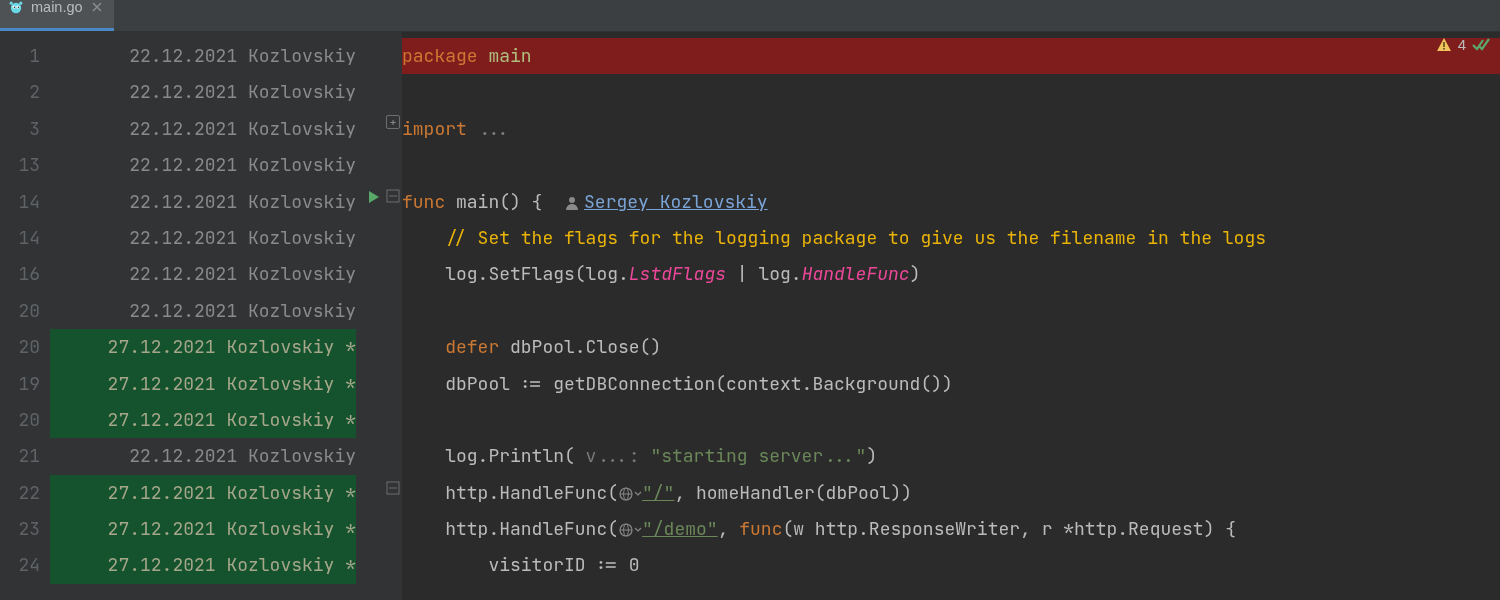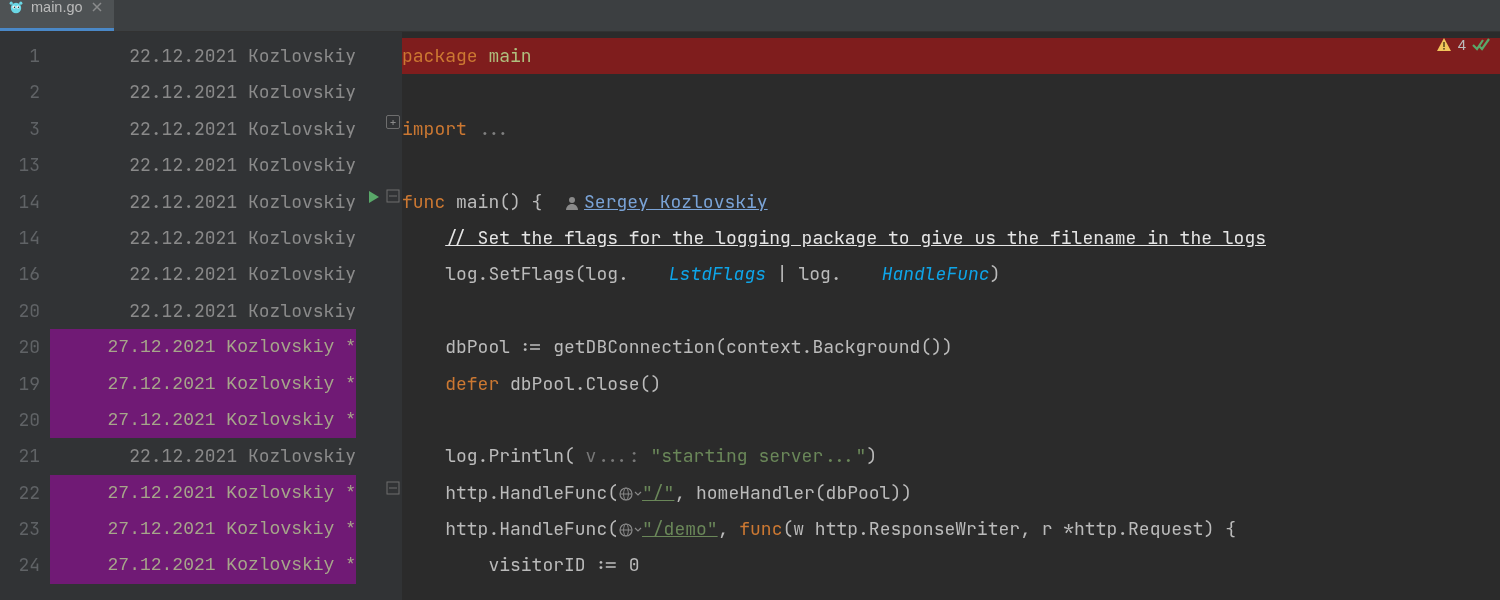--- a/index.html
+++ b/index.html
@@ -5,35 +5,35 @@
   * { margin:0; padding:0; box-sizing:border-box; }
   html,body { width:1500px; height:600px; background:#2b2b2b; font-family:"JetBrains Mono","Consolas","Menlo",monospace; font-size:18px; color:#bbbbbb; overflow:hidden; }
   .tabbar { height:32px; background:#3c3f41; display:flex; align-items:flex-end; border-bottom:1px solid #323232; }
   .tab { height:45px; display:flex; align-items:center; gap:7px; padding:0 10px 0 8px; background:#4e5254; color:#bbbbbb; font-size:14.5px; border-bottom:3px solid #4a88c7; border-top-left-radius:3px; border-top-right-radius:3px; font-family:"Segoe UI",Arial,sans-serif; }
   .tab .close { width:14px; height:14px; opacity:.55; }
   .editor { display:flex; height:568px; }
   .gutter { background:#313335; padding-top:6px; min-width:356px; }
   .grow { display:flex; height:36.4px; }
   .lnum { width:50px; text-align:right; color:#606366; padding-right:10px; line-height:36.4px; font-size:18px; }
   .ann { flex:1; line-height:36.4px; padding-left:4px; color:#8a8a8a; white-space:nowrap;text-align:right; }
-  .ann.mod { background:#701a75; color:#a6a68a;font-family:Liberation Mono, monospace; }
+  .ann.mod { background:#14532d; color:#a6a68a; }
   .ggap { width:46px; background:#313335; padding-top:6px; position:relative; }
   .run-icon { position:absolute; left:10px; }
   .fold-plus { position:absolute; right:2px; width:14px; height:14px; border:1px solid #6e6e6e; color:#8a8a8a; font-size:11px; line-height:12px; text-align:center; border-radius:2px; }
   .fold-minus { position:absolute; right:2px; width:14px; height:14px; color:#6e6e6e; }
   .codecol { flex:1; padding-top:6px; position:relative; overflow:hidden; }
   .cline { height:36.4px; line-height:36.4px; white-space:pre; }
   .cline.cur { background:#7f1d1d; }
   .kw { color:#cc7832; }
   .pkg { color:#afbf7e; }
   .ident { color:#bbbbbb; }
   .dots { color:#808080; }
-  .comment { color:#e5e5e5;text-decoration:underline; }
+  .comment { color:#eab308; }
   .fn { color:#bbbbbb; }
-  .mut { color:#0ea5e9; font-style:italic;margin-left:40px; }
+  .mut { color:#ec4899; font-style:italic; }
   .str { color:#6a8759; }
   .strul { color:#6a8759; text-decoration:underline; }
   .paramlbl { color:#787878; }
   .usages { color:#7aa3d6; text-decoration:underline;text-align:center; }
   .person-icon { display:inline-block; vertical-align:middle; margin-right:4px; }
   .globe-icon { display:inline-block; vertical-align:middle; }
   .insp { position:absolute; top:4px; right:10px; display:flex; align-items:center; gap:6px; font-size:15px; color:#bbbbbb; font-family:"Segoe UI",Arial,sans-serif; }
   .gopher { display:block; }
 </style>
 </head>
@@ -155,22 +155,22 @@
     <div class="cline"></div>
     <div class="cline"><span class="kw">import</span> <span class="dots">...</span></div>
     <div class="cline"></div>
     <div class="cline"><span class="kw">func</span> <span class="fn">main</span><span class="ident">() {  </span><svg class="person-icon" width="16" height="16" viewBox="0 0 16 16">
           <circle cx="8" cy="5" r="3" fill="#8a8a8a"></circle>
           <path d="M2 15c0-3.3 2.7-6 6-6s6 2.7 6 6" fill="#8a8a8a"></path>
         </svg><span class="usages">Sergey Kozlovskiy</span></div>
     <div class="cline">    <span class="comment">// Set the flags for the logging package to give us the filename in the logs</span></div>
     <div class="cline">    <span class="ident">log.SetFlags(log.</span><span class="mut">LstdFlags</span><span class="ident"> | log.</span><span class="mut">HandleFunc</span><span class="ident">)</span></div>
     <div class="cline"></div>
+    <div class="cline">    <span class="kw">defer</span><span class="ident"> dbPool.Close()</span></div>
     <div class="cline">    <span class="ident">dbPool := getDBConnection(context.Background())</span></div>
-    <div class="cline">    <span class="kw">defer</span><span class="ident"> dbPool.Close()</span></div>
     <div class="cline"></div>
     <div class="cline">    <span class="ident">log.Println(</span><span class="paramlbl"> v...: </span><span class="str">"starting server..."</span><span class="ident">)</span></div>
     <div class="cline">    <span class="ident">http.HandleFunc(</span><svg class="globe-icon" width="24" height="16" viewBox="0 0 24 16">
           <circle cx="8" cy="8" r="6" fill="none" stroke="#888" stroke-width="1.2"></circle>
           <ellipse cx="8" cy="8" rx="2.4" ry="6" fill="none" stroke="#888"></ellipse>
           <line x1="2" y1="8" x2="14" y2="8" stroke="#888"></line>
           <path d="M17 6l3 3 3-3" fill="none" stroke="#888" stroke-width="1.2"></path>
         </svg><span class="strul">"/"</span><span class="ident">, homeHandler(dbPool))</span></div>
     <div class="cline">    <span class="ident">http.HandleFunc(</span><svg class="globe-icon" width="24" height="16" viewBox="0 0 24 16">
           <circle cx="8" cy="8" r="6" fill="none" stroke="#888" stroke-width="1.2"></circle>

